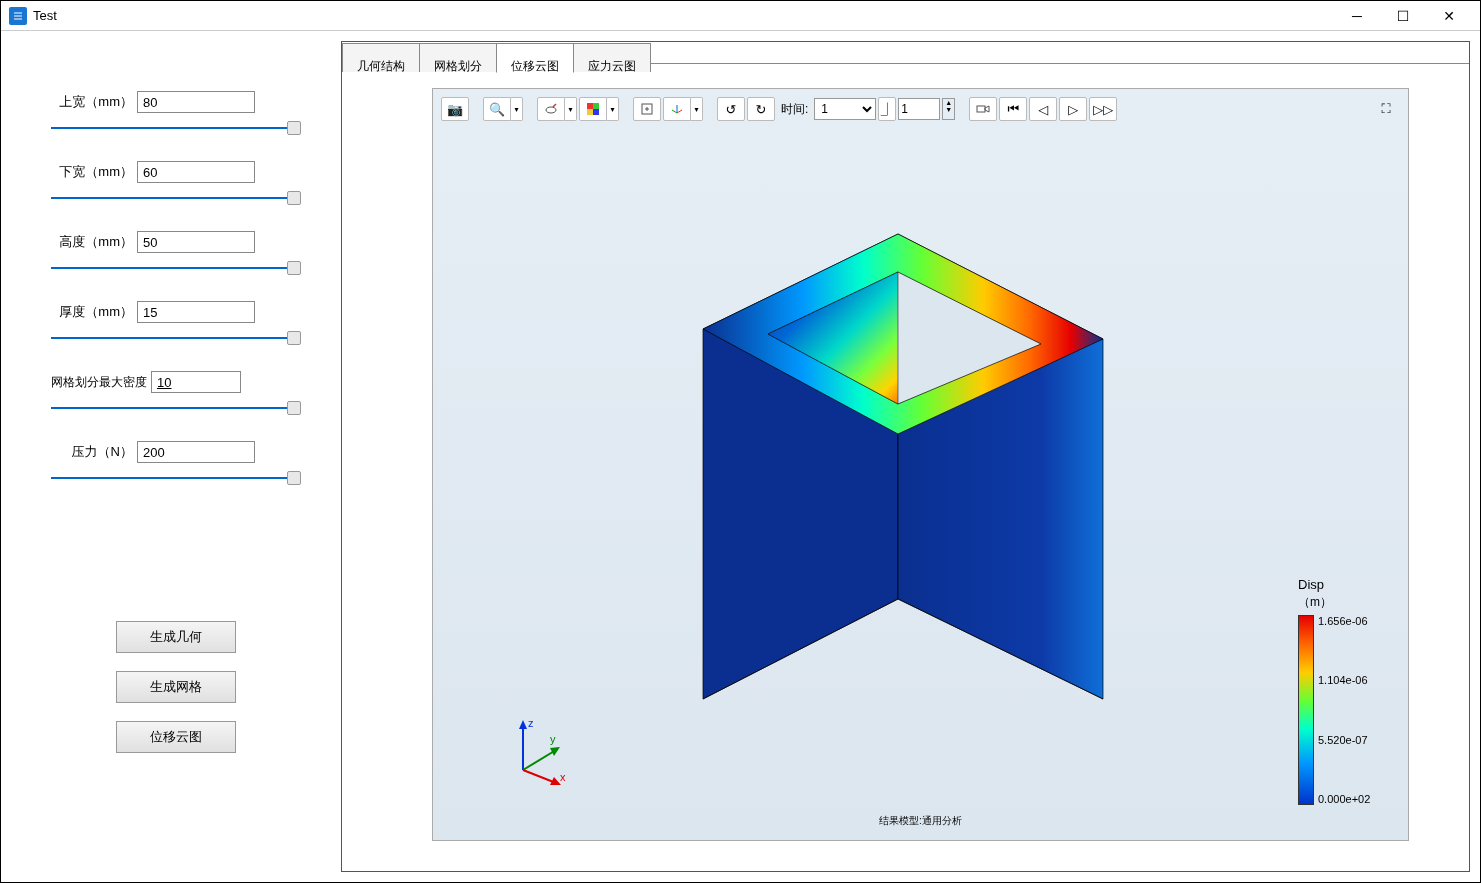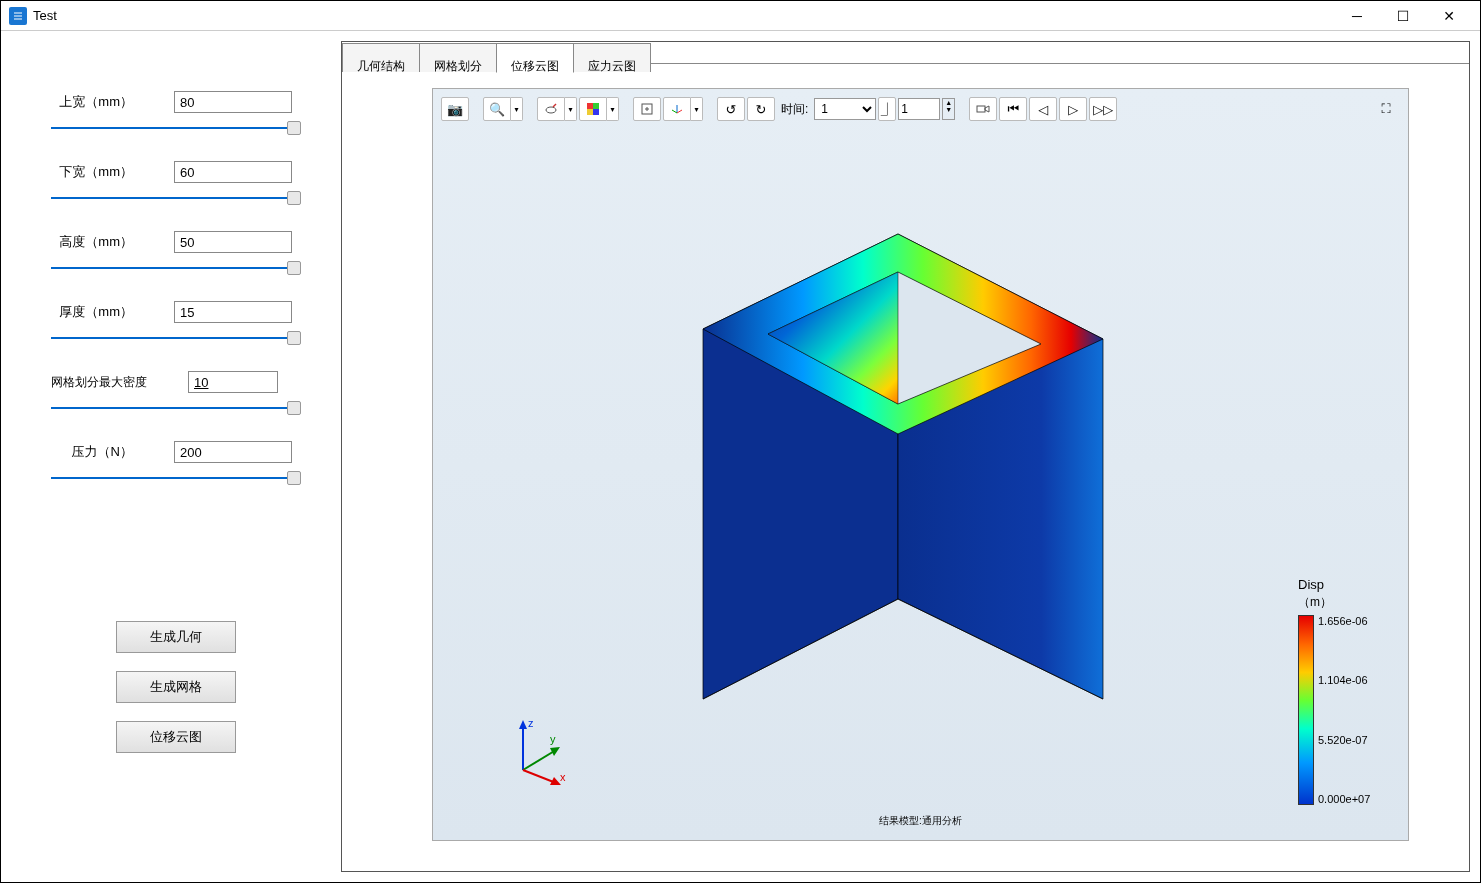--- a/index.html
+++ b/index.html
@@ -5,21 +5,21 @@
 * { box-sizing: border-box; margin: 0; padding: 0; }
 body { font-family: "Microsoft YaHei", "Segoe UI", sans-serif; font-size: 12px; background: #fff; color: #000; }
 .window { width: 1481px; height: 883px; border: 1px solid #000; display: flex; flex-direction: column; }
 .titlebar { height: 30px; display: flex; align-items: center; padding: 8px 8px; border-bottom: 1px solid #ccc; }
 .titlebar .app-icon { width: 18px; height: 18px; background: #1976d2; color: #fff; font-weight: bold; display: flex; align-items: center; justify-content: center; border-radius: 2px; font-size: 10px; margin-right: 6px; }
 .titlebar .title { flex: 1; font-size: 13px; }
 .titlebar .win-btns { display: flex; gap: 0; }
 .titlebar .win-btn { width: 46px; height: 28px; display: flex; align-items: center; justify-content: center; font-size: 14px; cursor: pointer; }
 .body-area { flex: 1; display: flex; padding: 10px; gap: 0; }
 .sidebar { width: 330px; padding: 50px 40px 20px 40px; display: flex; flex-direction: column; }
-.param-row { display: flex; align-items: center; margin-bottom: 6px; gap: 37px; }
+.param-row { display: flex; align-items: center; margin-bottom: 6px; }
 .param-row label { width: 86px; text-align: right; font-size: 13px; padding-right: 4px; }
 .param-row.wide label { width: 100px; font-size: 12px; }
 .param-row input { width: 118px; height: 22px; border: 1px solid #888; padding: 0 5px; font-size: 13px; }
 .slider-track { position: relative; height: 18px; margin-bottom: 24px; }
 .slider-line { position: absolute; left: 0; right: 0; top: 8px; height: 2px; background: #0066cc; }
 .slider-thumb { position: absolute; right: 0; top: 2px; width: 14px; height: 14px; background: #e8e8e8; border: 1px solid #999; border-radius: 2px; }
 .btn-col { margin-top: 110px; display: flex; flex-direction: column; align-items: center; gap: 18px; }
 .action-btn { width: 120px; height: 32px; background: linear-gradient(#f5f5f5,#e0e0e0); border: 1px solid #999; font-size: 13px; cursor: pointer; }
 .main { flex: 1; border: 1px solid #555; display: flex; flex-direction: column; }
 .tabs { height: 22px; display: flex; border-bottom: 1px solid #888; background: #fff; }
@@ -267,21 +267,21 @@
 
           <div class="legend">
             <div class="legend-title">Disp</div>
             <div class="legend-unit">（m）</div>
             <div class="legend-body">
               <div class="legend-bar"></div>
               <div class="legend-ticks">
                 <span>1.656e-06</span>
                 <span>1.104e-06</span>
                 <span>5.520e-07</span>
-                <span>0.000e+07</span>
+                <span>0.000e+02</span>
               </div>
             </div>
           </div>
 
           <div class="model-caption">结果模型:通用分析</div>
         </div>
       </div>
     </div>
   </div>
 </div>

